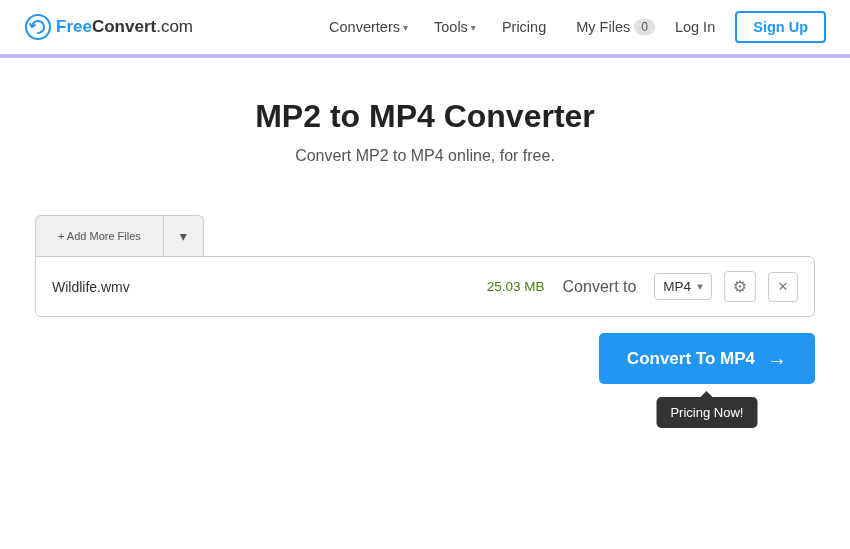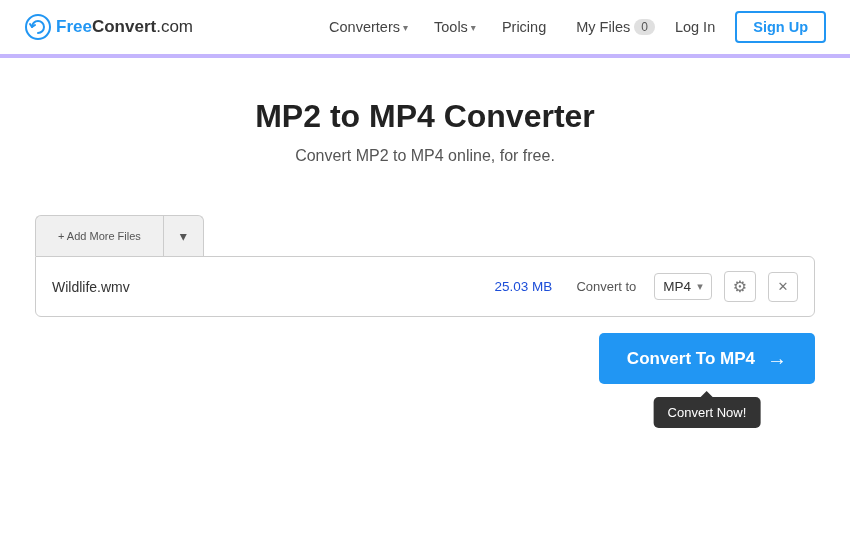--- a/index.html
+++ b/index.html
@@ -170,27 +170,27 @@
       border-bottom: 1px solid #eee;
       gap: 12px;
     }
     .file-row:last-child { border-bottom: none; }
     .file-name {
       flex: 1;
       font-size: 14px;
       color: #333;
     }
     .file-size {
-      color: #1d4ed8;
+      color: #4d7c0f;
       font-size: 13.5px;
-      margin-right: 12px;
+      margin-right: 6px;
     }
     .convert-to-label {
       color: #555;
-      font-size: 13px;
+      font-size: 16px;
       margin-right: 6px;
     }
     .format-dropdown {
       border: 1px solid #ccc;
       border-radius: 4px;
       padding: 5px 8px;
       font-size: 13.5px;
       background: #fff;
       cursor: pointer;
       color: #333;
@@ -345,17 +345,17 @@
         </button>
       </div>
     </div>
 
     <div class="convert-area">
       <div class="tooltip-wrapper">
         <button class="convert-btn">
           <span>Convert To MP4</span>
           <span class="arrow">→</span>
         </button>
-        <div class="tooltip">Convert Now!</div>
+        <div class="tooltip">Pricing Now!</div>
       </div>
     </div>
   </div>
 </main>
 
 </body></html>

